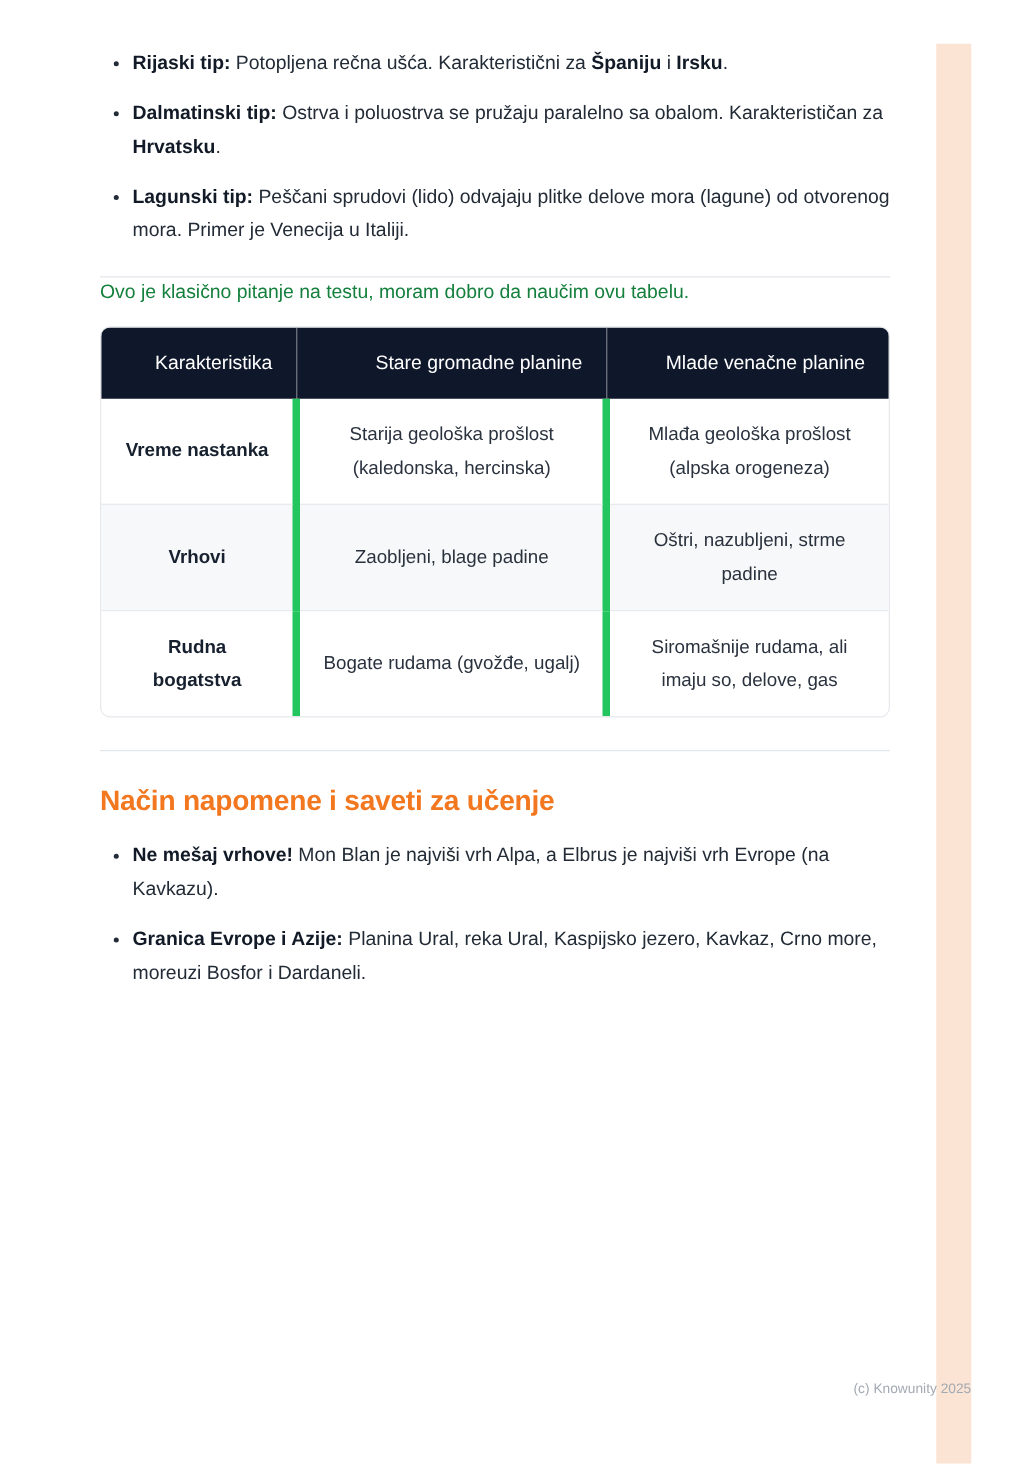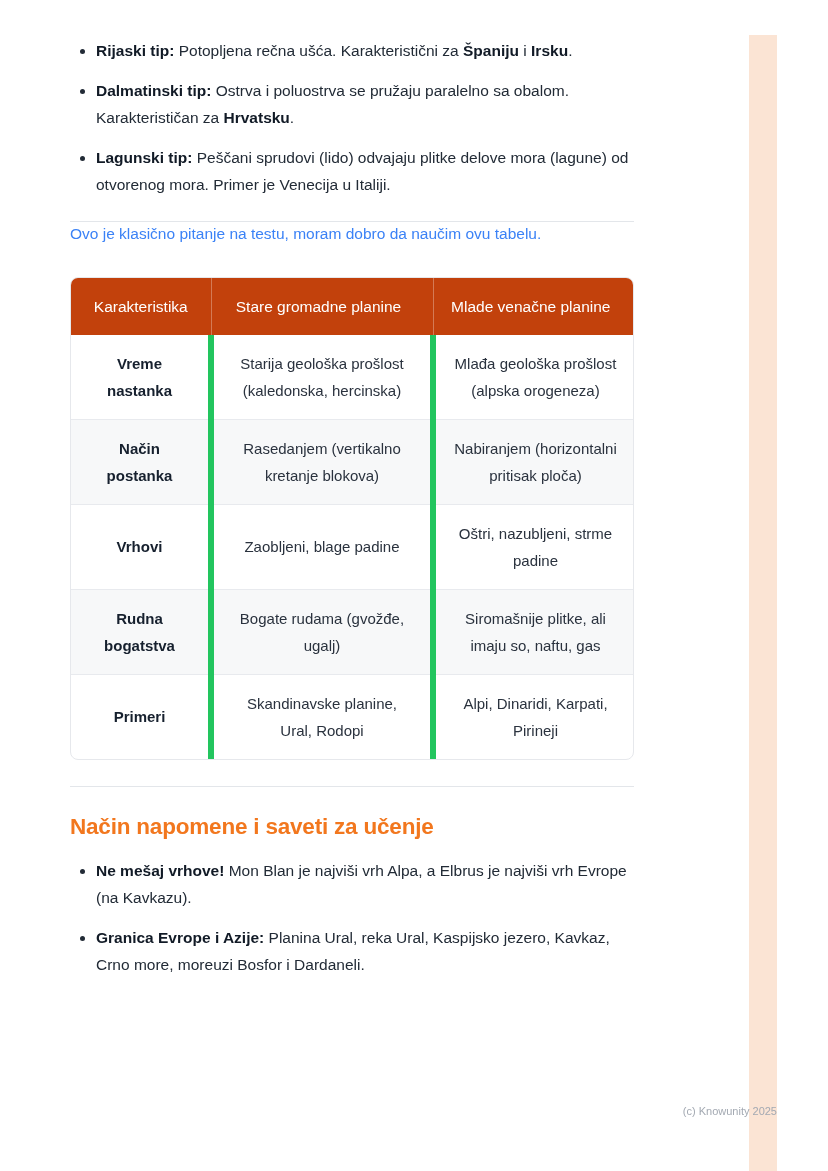--- a/index.html
+++ b/index.html
@@ -7,44 +7,44 @@
   body {
     width:828px; height:1171px;
     position:relative; overflow:hidden;
     font-family:"Liberation Sans","DejaVu Sans",sans-serif;
     color:#222b36;
   }
   .stripe {
     position:absolute; top:35px; right:51px; bottom:0;
     width:28px; background:#fbe4d4; z-index:1;
   }
-  .content { position:absolute; left:70px; top:30px; width:564px; z-index:2; }
+  .content { position:absolute; left:80px; top:30px; width:632px; z-index:2; }
 
   ul.rich-list { list-style:disc; padding-left:26px; margin:8px 0 0 0; }
   ul.rich-list li {
     font-size:15.5px; line-height:1.74; margin-bottom:13px; color:#222b36;
   }
   .b { font-weight:700; color:#111a26; }
 
   hr.divider { border:none; border-top:1px solid #e3e6ea; margin:22px 0 0 0; }
 
   h2.section-title {
     color:#f2771e; font-size:22.5px; font-weight:700;
     margin:27px 0 18px 0; letter-spacing:-0.2px;
   }
-  p.lead { font-size:15.5px; line-height:1.6; margin:0 0 30px 0; color:#3b82f6; }
+  p.lead { font-size:15.5px; line-height:1.6; margin:0 0 14px 0; color:#15803d; }
 
   .tablewrap {
     border:1px solid #e6e8ec; border-radius:8px; overflow:hidden;
     margin:0 0 26px 0;
   }
   table.cmp { border-collapse:collapse; table-layout:fixed; width:100%; }
   table.cmp thead th {
-    background:#c2410c; color:#ffffff; font-weight:500; font-size:15.5px;
-    text-align:center; vertical-align:middle; padding:17px 19px; line-height:1.5;
+    background:#0f172a; color:#ffffff; font-weight:500; font-size:15.5px;
+    text-align:right; vertical-align:middle; padding:17px 19px; line-height:1.5;
   }
   table.cmp thead th + th { border-left:1px solid rgba(255,255,255,0.30);padding-left:12px; }
   table.cmp tbody th, table.cmp tbody td {
     font-size:15px; line-height:1.8; padding:15px 18px;
     text-align:center; vertical-align:middle; border-top:1px solid #e8eaee;
   }
   table.cmp tbody tr:first-child th, table.cmp tbody tr:first-child td { border-top:none; }
   table.cmp tbody th { font-weight:700; color:#16202e; }
   table.cmp tbody td { color:#2a323e; border-left:6px solid #22c55e; }
   table.cmp tbody tr:nth-child(even) { background:#f7f8f9; }
@@ -86,38 +86,28 @@
             <th>Mlade venačne planine</th>
           </tr>
       </thead>
       <tbody>
           <tr>
             <th>Vreme nastanka</th>
             <td>Starija geološka prošlost (kaledonska, hercinska)</td>
             <td>Mlađa geološka prošlost (alpska orogeneza)</td>
           </tr>
           <tr>
-            <th>Način postanka</th>
-            <td>Rasedanjem (vertikalno kretanje blokova)</td>
-            <td>Nabiranjem (horizontalni pritisak ploča)</td>
-          </tr>
-          <tr>
             <th>Vrhovi</th>
             <td>Zaobljeni, blage padine</td>
             <td>Oštri, nazubljeni, strme padine</td>
           </tr>
           <tr>
             <th>Rudna bogatstva</th>
             <td>Bogate rudama (gvožđe, ugalj)</td>
-            <td>Siromašnije plitke, ali imaju so, naftu, gas</td>
-          </tr>
-          <tr>
-            <th>Primeri</th>
-            <td>Skandinavske planine, Ural, Rodopi</td>
-            <td>Alpi, Dinaridi, Karpati, Pirineji</td>
+            <td>Siromašnije rudama, ali imaju so, delove, gas</td>
           </tr>
         </tbody>
     </table>
   </div>
 
   <hr class="divider">
 
   <h2 class="section-title">Način napomene i saveti za učenje</h2>
 
   <ul class="rich-list">

